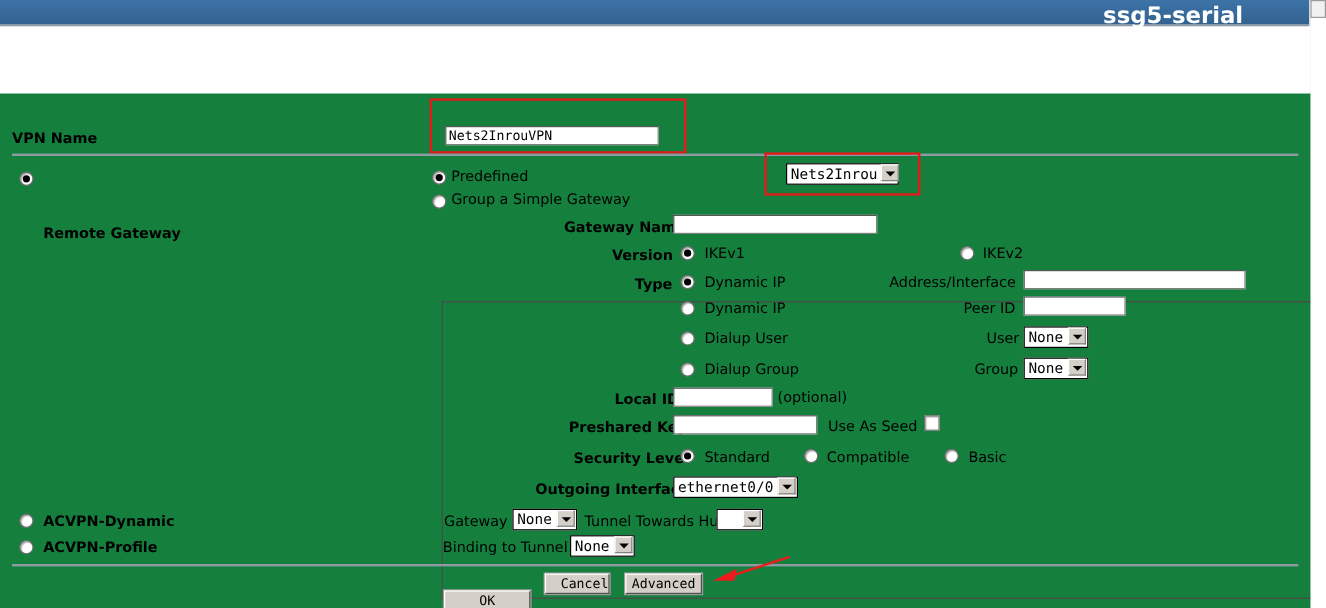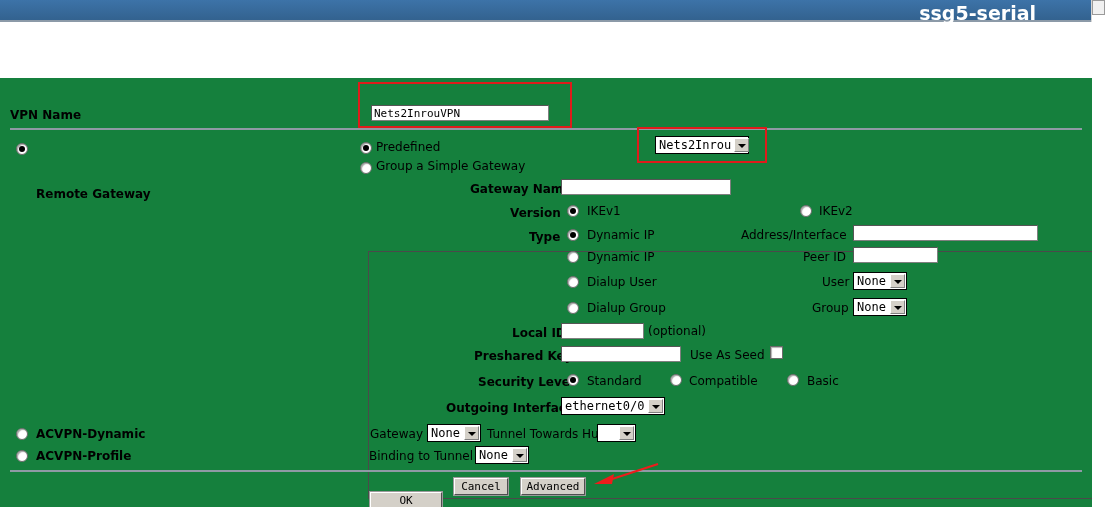--- a/index.html
+++ b/index.html
@@ -62,21 +62,21 @@
     background:#ffffff;height:16px;box-sizing:border-box;
     font-family:"DejaVu Sans Mono","Liberation Mono",monospace;
     font-size:11px;padding:0 2px;line-height:15px;color:#000;
     position:absolute;
   }
 
   
   .sel{
     position:absolute;height:18px;box-sizing:border-box;
     border:1px solid #000;background:#ffffff;
-    display:flex;align-items:center;
+    display:flex;align-items:flex-start;
   }
   .sel .selval{
     font-family:"DejaVu Sans Mono","Liberation Mono",monospace;
     font-size:12px;padding:0 3px;flex:1;white-space:nowrap;color:#000;
     line-height:16px;
   }
   .sel .arrowbox{
     width:15px;height:14px;margin-right:1px;flex:none;
     background:#d4d0c8;border:1px solid #fff;
     border-right-color:#808080;border-bottom-color:#808080;
@@ -256,21 +256,21 @@
 
     <div class="row-label lbl" style="left:369px;top:371px;">Binding to Tunnel</div>
     <div class="sel" style="left:475px;top:368px;width:54px;">
       <span class="selval">None</span>
       <span class="arrowbox"></span>
     </div>
 
     <div class="hr" style="left:10px;top:392px;width:1072px;"></div>
 
     <div class="btn" style="left:370px;top:400px;width:72px;margin-top:14px;">OK</div>
-    <div class="btn" style="left:454px;top:400px;width:54px;">Cancel</div>
+    <div class="btn" style="left:454px;top:400px;width:54px;text-align:right;">Cancel</div>
     <div class="btn" style="left:521px;top:400px;width:64px;">Advanced</div>
   </div>
 
   <svg class="arrow" viewBox="0 0 72 26">
     <line x1="70" y1="2" x2="18" y2="19" stroke="#ee1c1c" stroke-width="2"></line>
     <polygon points="6,22 26,12 24,22" fill="#ee1c1c"></polygon>
   </svg>
 
 </div>
 

